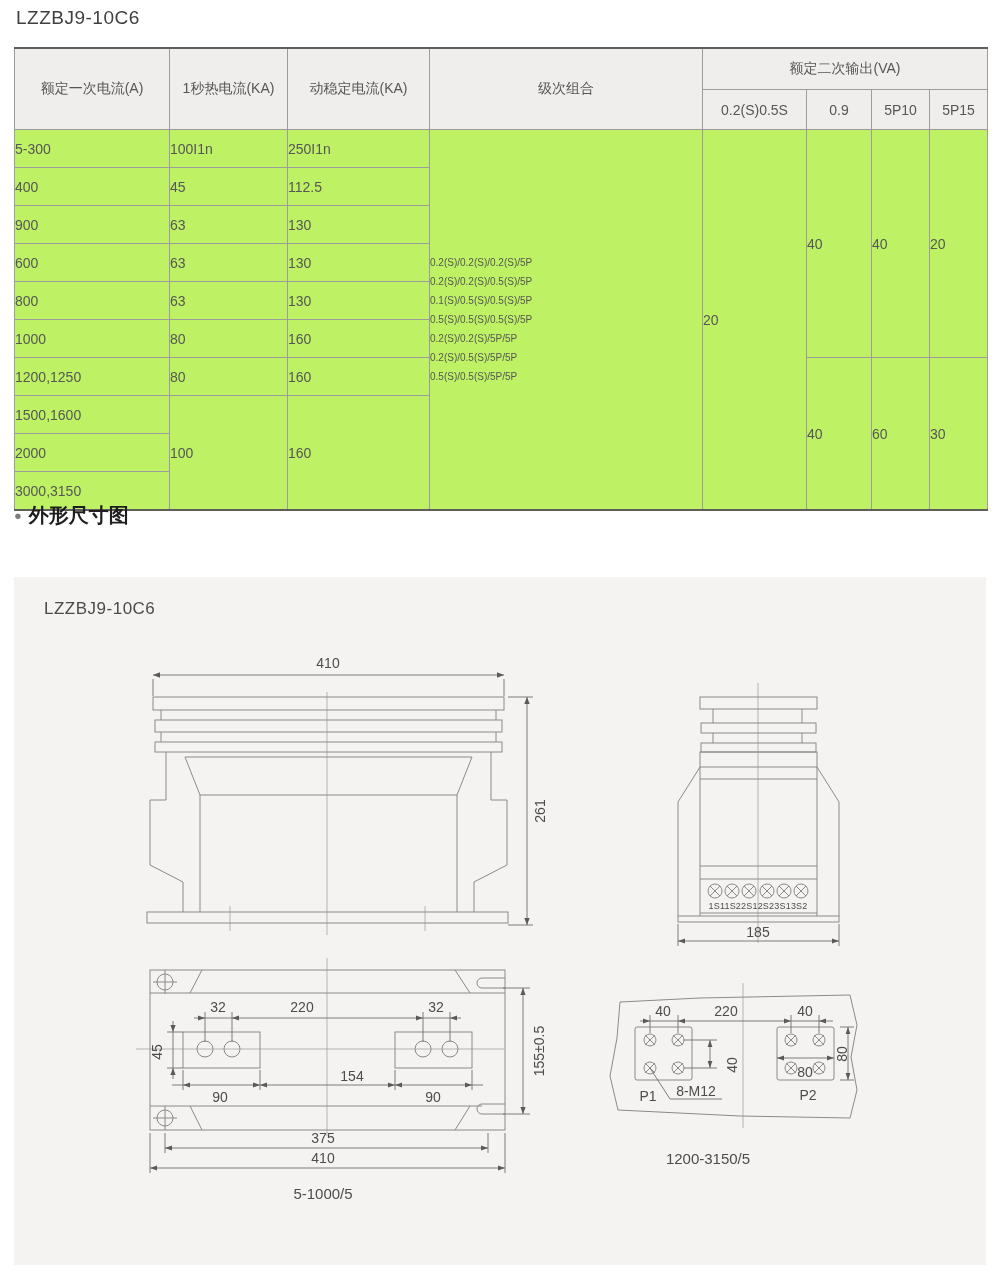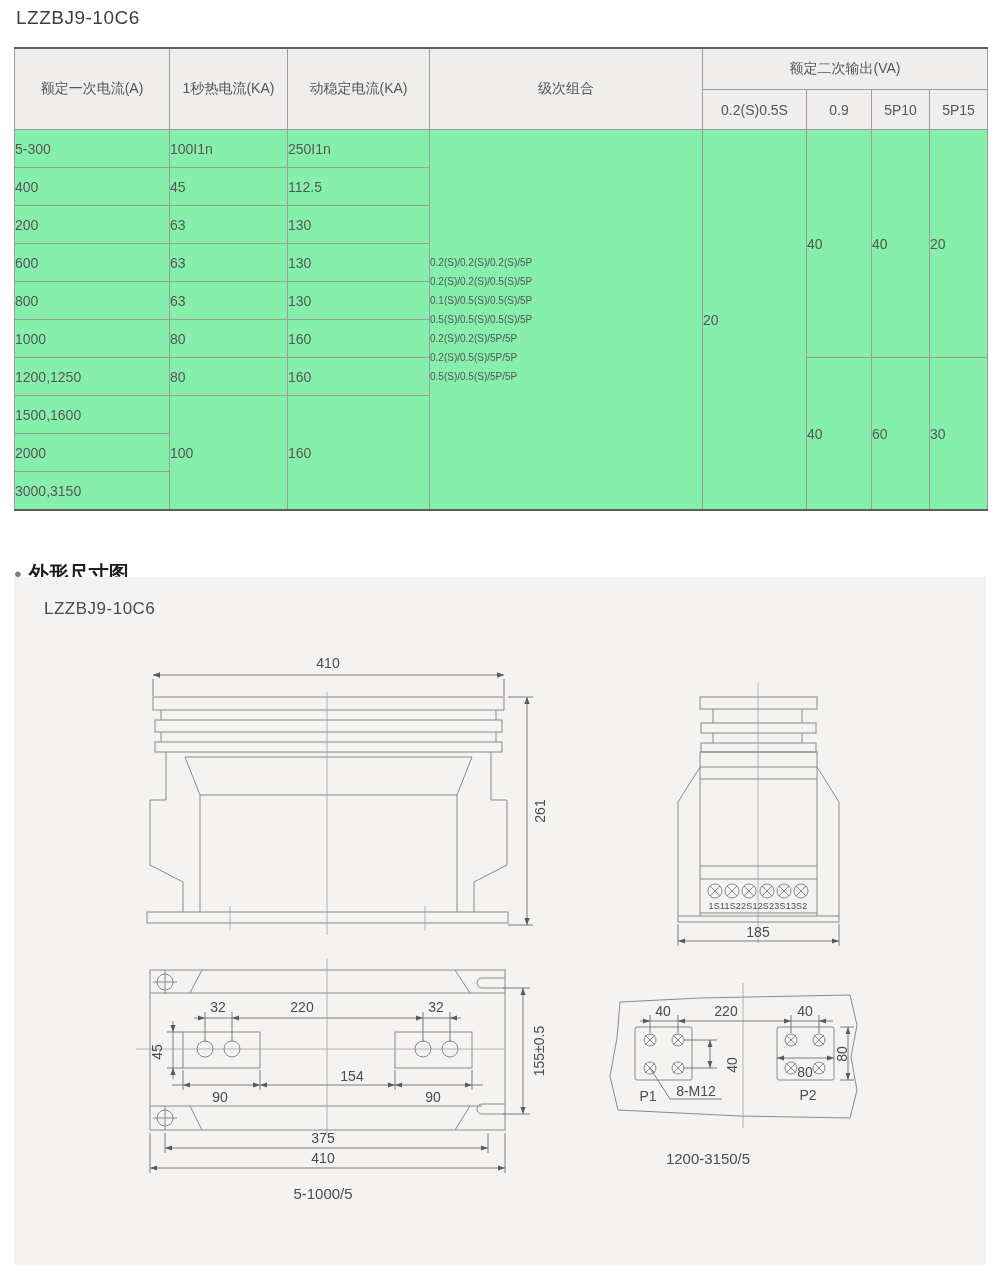--- a/index.html
+++ b/index.html
@@ -6,23 +6,23 @@
   .page{position:relative;width:1000px;height:1280px;background:#ffffff;overflow:hidden;
         font-family:"Liberation Sans","DejaVu Sans",sans-serif;color:#4f4f4f;}
   .doc-title{position:absolute;left:16px;top:7px;font-size:19px;letter-spacing:.5px;color:#3f3f3f;}
   table.spec{position:absolute;left:14px;top:47px;width:973px;border-collapse:collapse;table-layout:fixed;
              border:1px solid #9c9c9c;border-top:2px solid #5e5e5e;border-bottom:2px solid #5e5e5e;}
   table.spec th,table.spec td{border:1px solid #9c9c9c;vertical-align:middle;
              font-size:14px;font-weight:400;color:#565656;padding:0;}
   table.spec thead th{background:#efeeec;}
   table.spec thead tr.h1 th{height:40px;}
   table.spec thead tr.h2 th{height:39px;}
-  table.spec tbody td{height:37px;background:#86efac;}
+  table.spec tbody td{height:37px;background:#bef264;}
   td.combos div{line-height:19px;font-size:10px;}
-  .section-head{position:absolute;left:14px;top:560px;font-size:20px;font-weight:bold;color:#1e1e1e;}
+  .section-head{position:absolute;left:14px;top:502px;font-size:20px;font-weight:bold;color:#1e1e1e;}
   .section-head .bullet{font-size:13px;color:#7d7d7d;vertical-align:2px;margin-right:7px;font-weight:normal;}
   .panel{position:absolute;left:14px;top:577px;width:972px;height:688px;background:#f4f3f1;}
   .panel-label{position:absolute;left:30px;top:22px;font-size:17px;letter-spacing:.5px;color:#4a4a4a;}
   svg.fig{position:absolute;overflow:visible;}
   .fig-front{left:116px;top:73px;}
   .fig-side{left:626px;top:73px;}
   .fig-bottom{left:116px;top:378px;}
   .fig-busbar{left:586px;top:403px;}
   svg .ln{stroke:#8a8a8a;stroke-width:1;fill:none;}
   svg .cl{stroke:#9a9a9a;stroke-width:0.7;fill:none;}
@@ -83,21 +83,21 @@
         <td rowspan="6">40</td>
         <td rowspan="6">40</td>
         <td rowspan="6">20</td>
       </tr>
       <tr>
         <td>400</td>
         <td>45</td>
         <td>112.5</td>
       </tr>
       <tr>
-        <td>200</td>
+        <td>900</td>
         <td>63</td>
         <td>130</td>
       </tr>
       <tr>
         <td>600</td>
         <td>63</td>
         <td>130</td>
       </tr>
       <tr>
         <td>800</td>

